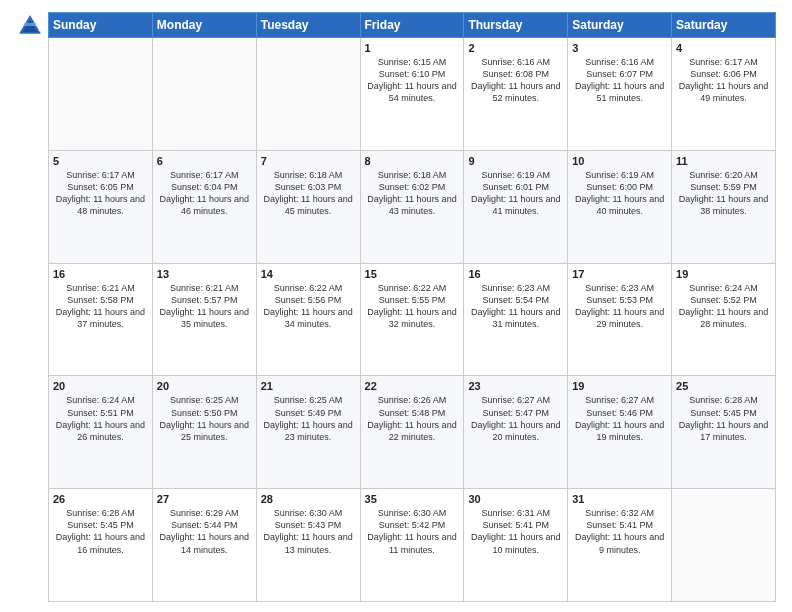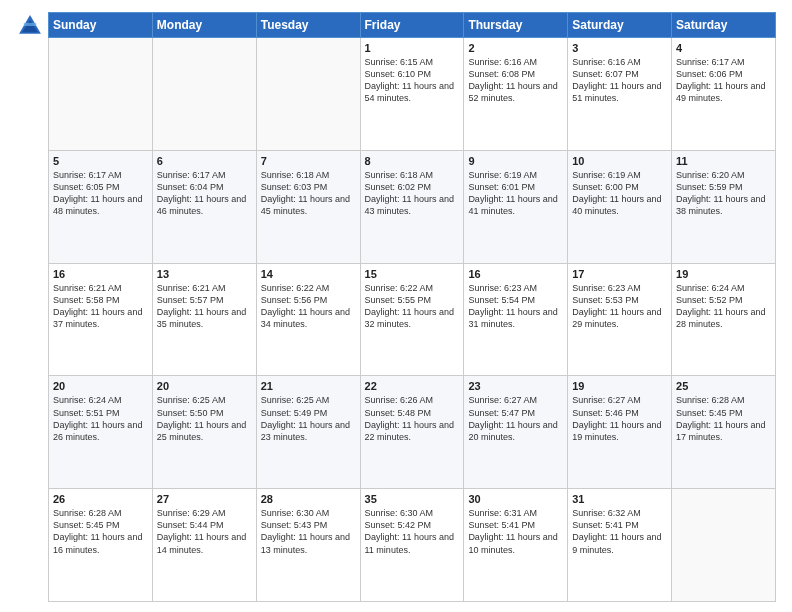--- a/index.html
+++ b/index.html
@@ -85,20 +85,21 @@
       font-size: 11px;
       font-weight: bold;
       color: #222;
       display: block;
       margin-bottom: 2px;
     }
     .cell-text {
       font-size: 9px;
       color: #333;
       line-height: 1.35;
+      text-align: center;
     }
     .empty-cell {
       background: #f9f9f9 !important;
     }
   </style>
 </head>
 <body>
 
 <div class="page">
   <div class="header">

